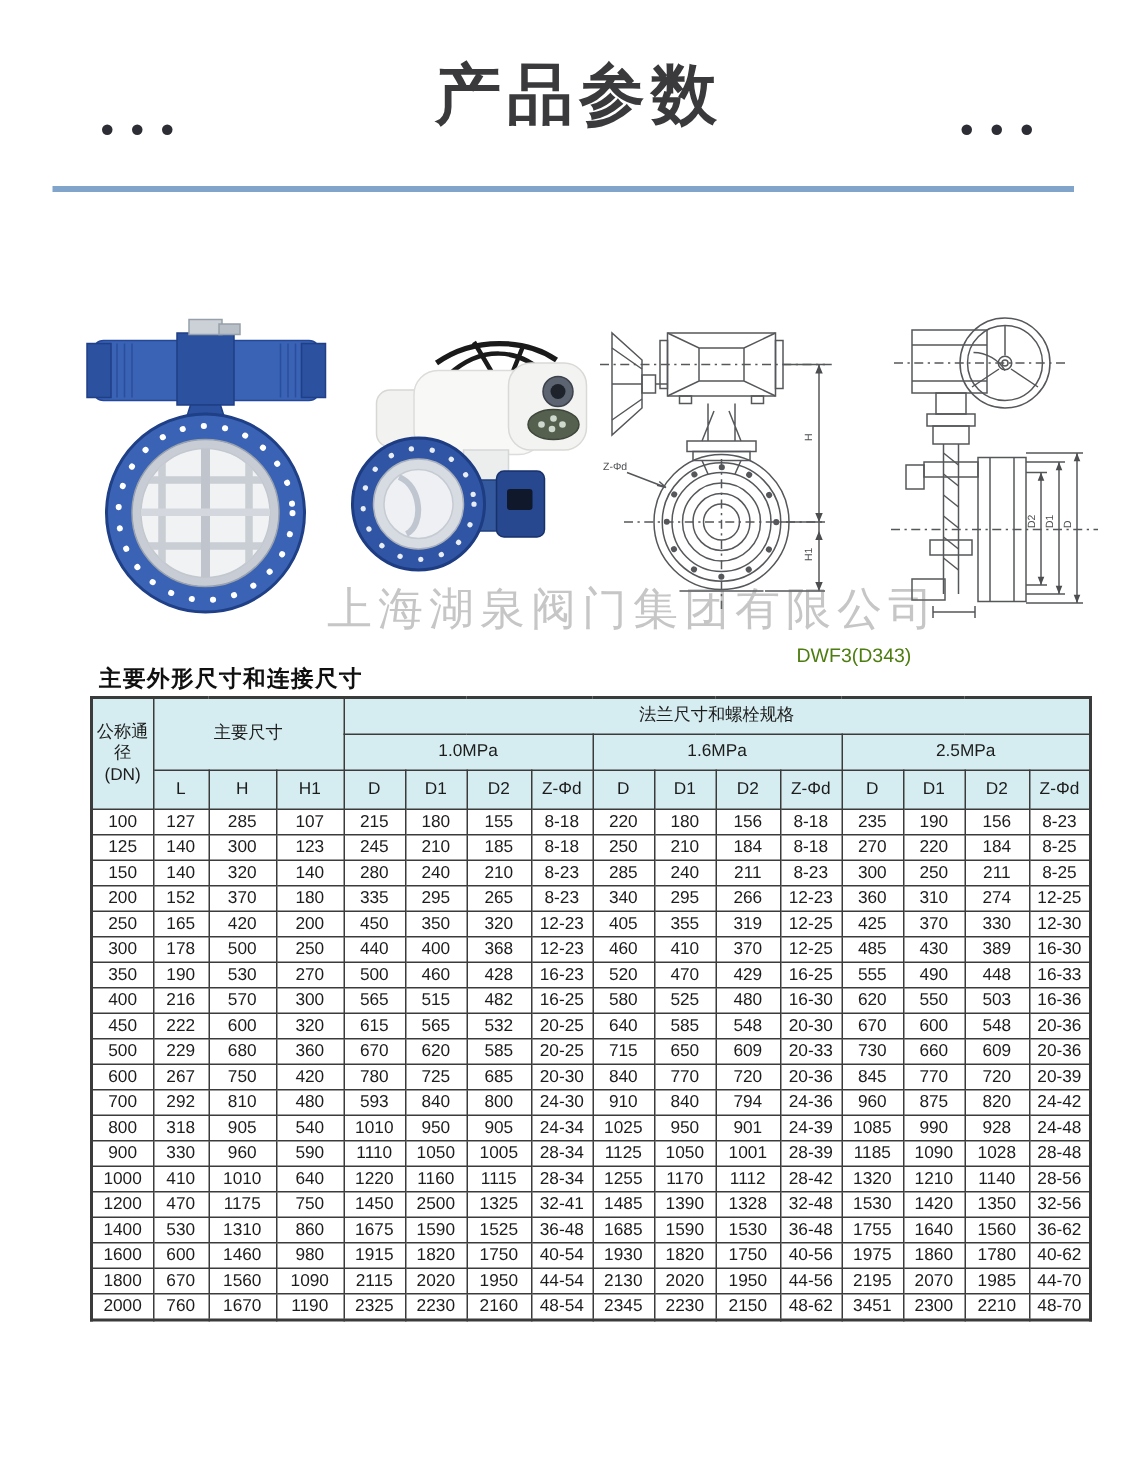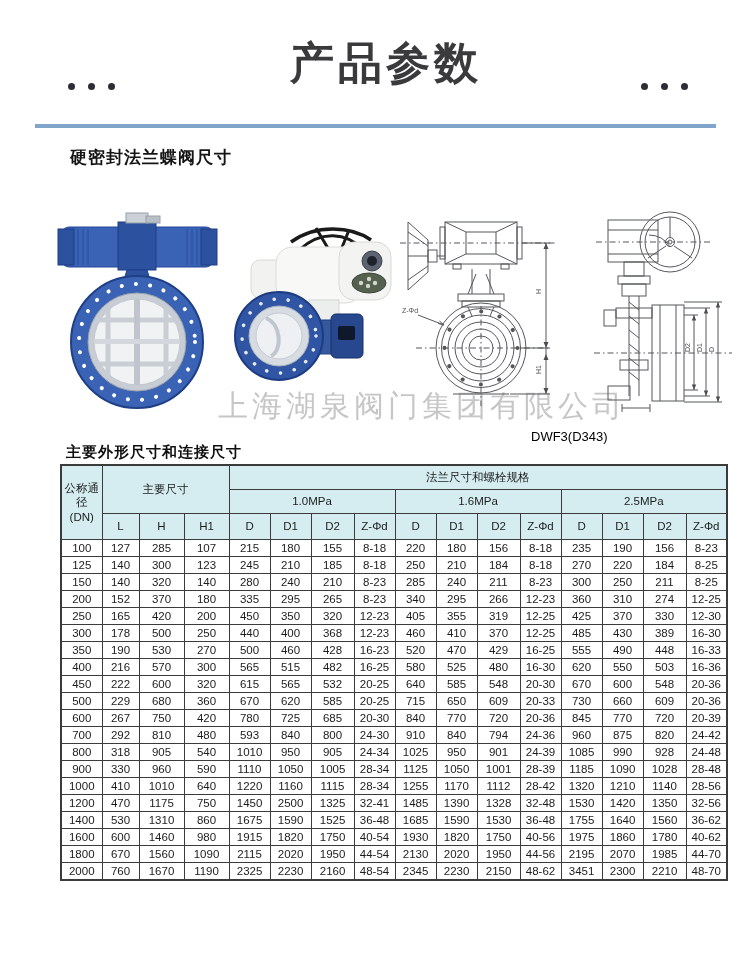--- a/index.html
+++ b/index.html
@@ -34,21 +34,21 @@
   .fig-front     { left:398px; top:4px;  }
   .fig-side      { left:582px; top:0px;  }
   .watermark {
     position:absolute; left:218px; top:196px; z-index:5;
     font-family:"Liberation Serif", serif;
     font-size:30px; letter-spacing:4px; color:rgba(105,105,105,0.38);
     white-space:nowrap;
   }
   .drawing-label {
     position:absolute; left:531px; top:239px;
-    font-size:13px; color:#000000;
+    font-size:13px; color:#4d7c0f;
   }
   
   .table-caption {
     position:absolute; top:443px; left:66px;
     font-size:15px; font-weight:bold; color:#101010; letter-spacing:1px;
   }
   table.dims {
     position:absolute; top:464px; left:60px; width:656px;
     border-collapse:collapse; table-layout:fixed;
     border:2px solid #3b3b3b;
@@ -78,21 +78,20 @@
       <i></i>
     </div>
   <h1 class="page-title">产品参数</h1>
   <div class="dots dots-right">
       <i></i>
       <i></i>
       <i></i>
     </div>
   <div class="title-rule"></div>
 
-  <h2 class="section-title">硬密封法兰蝶阀尺寸</h2>
 
   <div class="figures">
 
     <svg class="fig fig-pneumatic" width="175" height="205" viewBox="0 0 175 205">
       <defs>
           <clipPath id="discClip">
             <circle cx="87" cy="132" r="43"></circle>
           </clipPath>
         </defs>
       <g>

